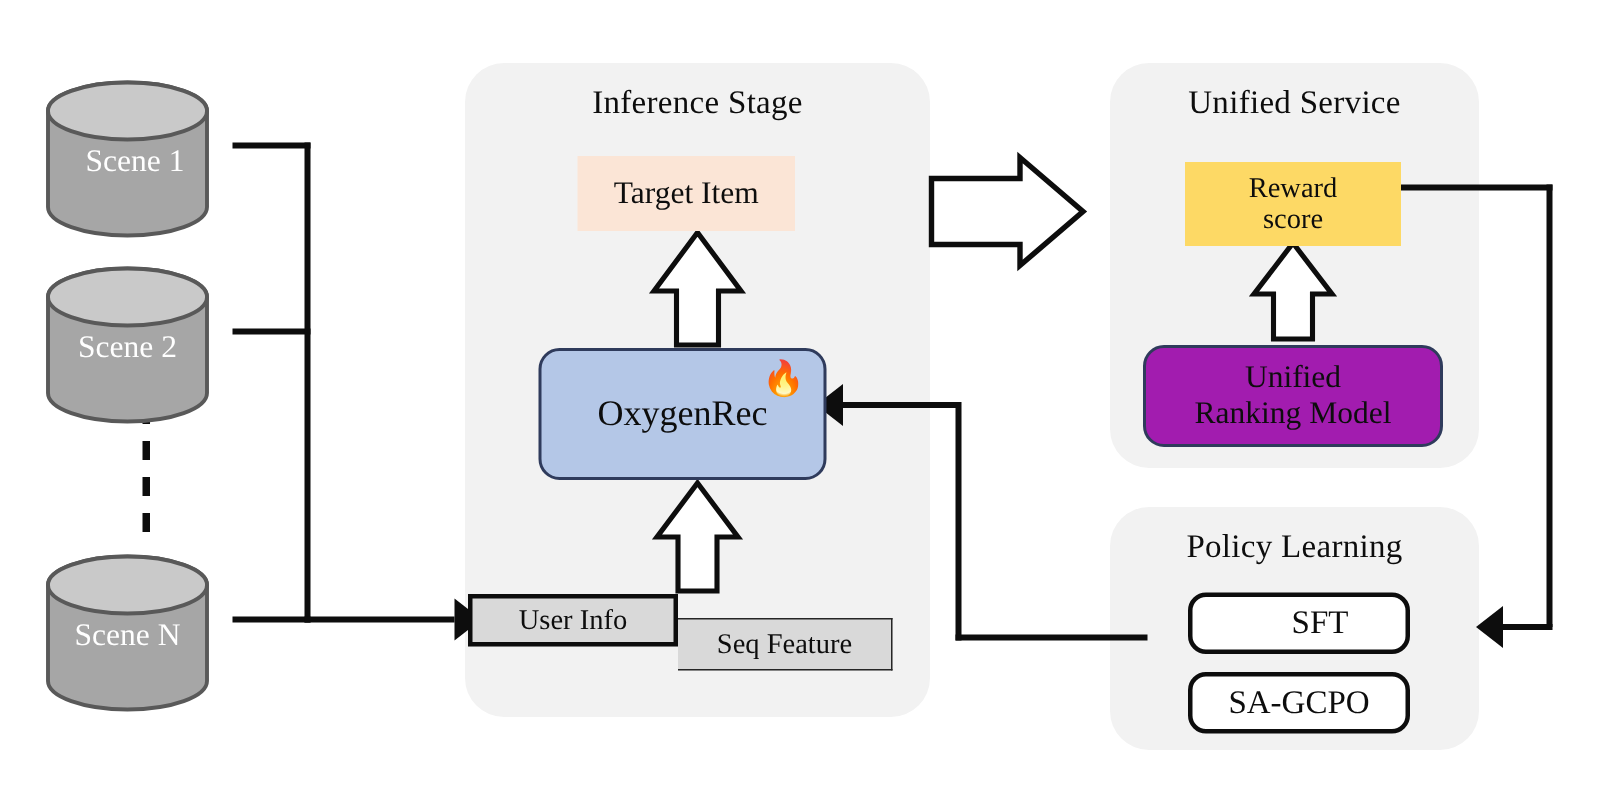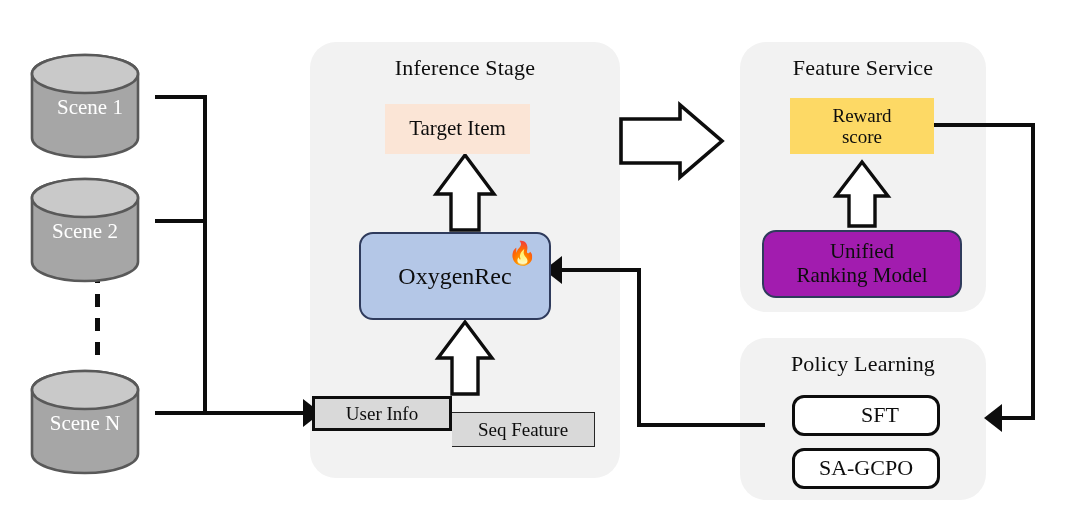--- a/index.html
+++ b/index.html
@@ -114,23 +114,23 @@
     <span class="fire" style="right:12px;top:8px;">🔥</span>
   </div>
 
   <div class="cell cell-user" style="left:312px;top:396px;width:140px;height:35px;">
     <span>User Info</span>
   </div>
   <div class="cell cell-seq" style="left:452px;top:396px;width:143px;height:35px;margin-top:16px;">
     <span>Seq Feature</span>
   </div>
 
-  <div class="panel-title" style="left:740px;top:55px;width:246px;">Feature Service</div>
+  <div class="panel-title" style="left:740px;top:55px;width:246px;">Unified Service</div>
 
-  <div class="box box-reward" style="left:790px;top:98px;width:144px;height:56px;flex-direction:column;">
+  <div class="box box-reward" style="left:790px;top:108px;width:144px;height:56px;flex-direction:column;">
     <span>Reward</span>
     <span>score</span>
   </div>
 
   <div class="box box-urm" style="left:762px;top:230px;width:200px;height:68px;flex-direction:column;">
     <span>Unified</span>
     <span>Ranking Model</span>
   </div>
 
   <div class="panel-title" style="left:740px;top:351px;width:246px;">Policy Learning</div>

